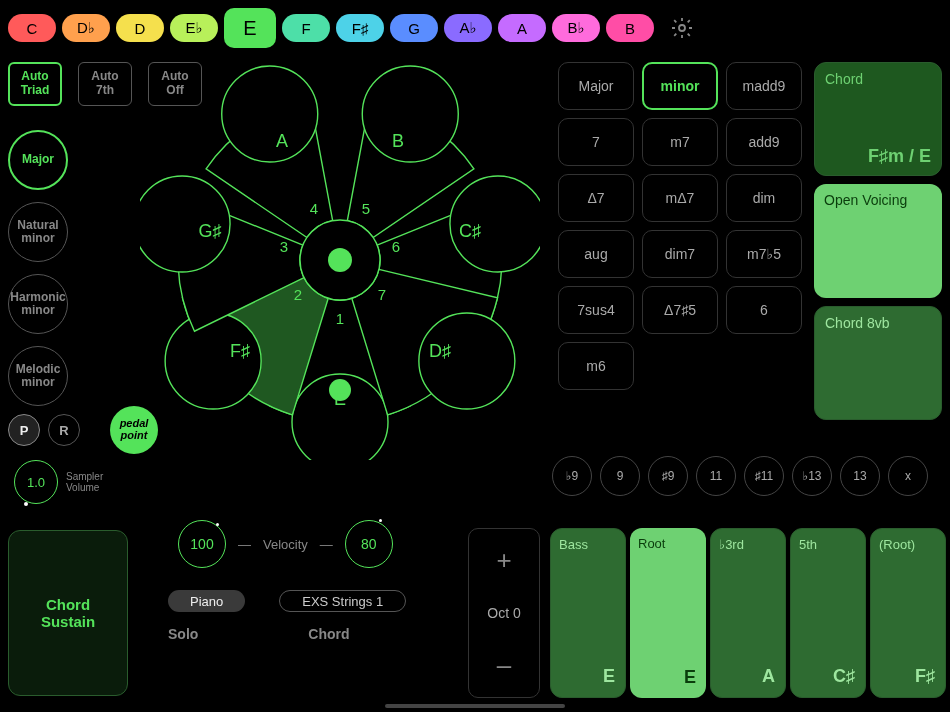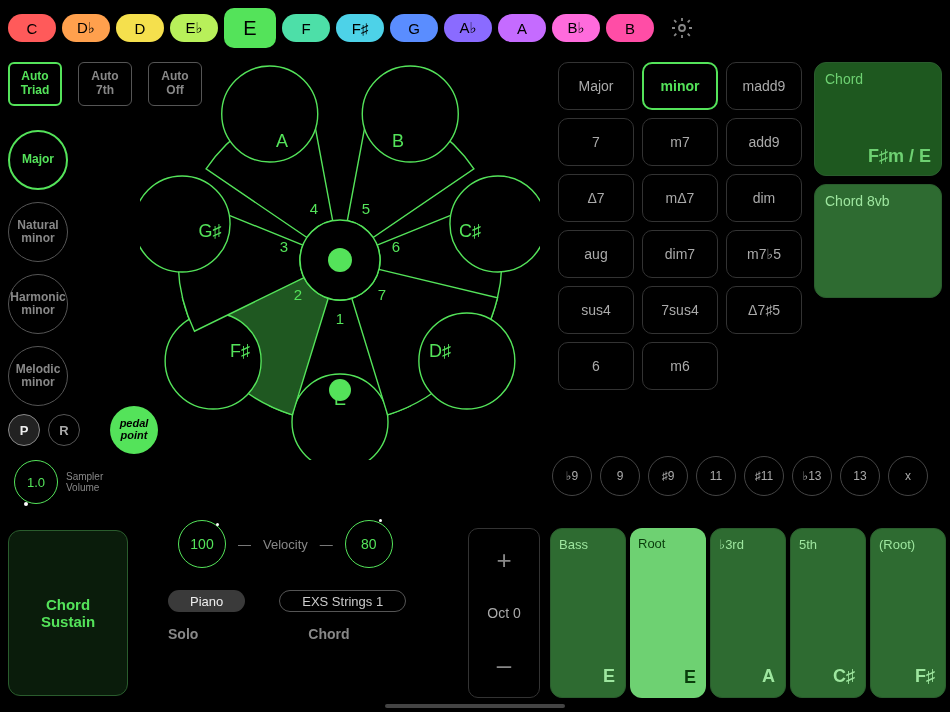--- a/index.html
+++ b/index.html
@@ -494,31 +494,33 @@
     <div class="qbtn">madd9</div>
     <div class="qbtn">7</div>
     <div class="qbtn">m7</div>
     <div class="qbtn">add9</div>
     <div class="qbtn">Δ7</div>
     <div class="qbtn">mΔ7</div>
     <div class="qbtn">dim</div>
     <div class="qbtn">aug</div>
     <div class="qbtn">dim7</div>
     <div class="qbtn">m7♭5</div>
-    <div class="qbtn">sus4</div>
     <div class="qbtn">7sus4</div>
     <div class="qbtn">Δ7♯5</div>
     <div class="qbtn">6</div>
     <div class="qbtn">m6</div>
   </div>
 
 <div class="right-pads">
   <div class="rpad" style="height:114px;background:#1e581f;color:#6ed172;">
     <span>Chord</span>
     <span class="corner">F♯m / E</span>
+  </div>
+  <div class="rpad" style="height:114px;background:#6ed172;color:#0a3d0c;border:none;">
+    <span>Open Voicing</span>
   </div>
   <div class="rpad" style="height:114px;background:#2e6b31;color:#9ee69f;">
     <span>Chord 8vb</span>
   </div>
 </div>
 
 <div class="tension-row" id="tension-row">
     <div class="tension-circle">♭9</div>
     <div class="tension-circle">9</div>
     <div class="tension-circle">♯9</div>

